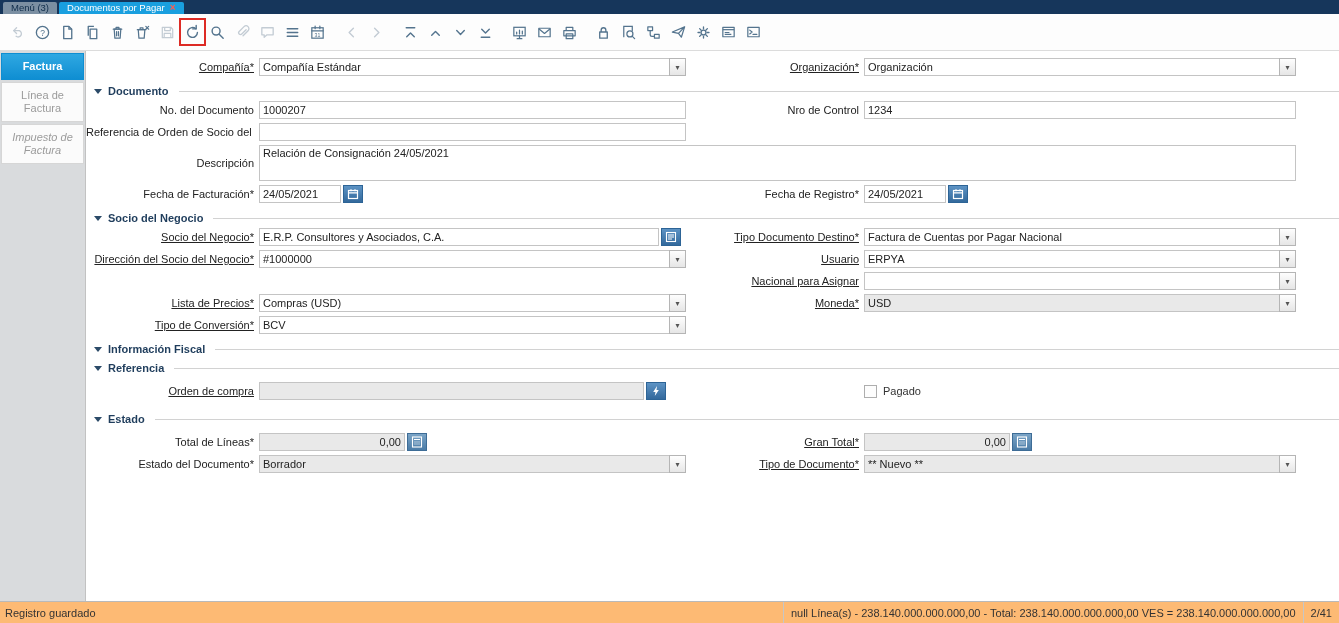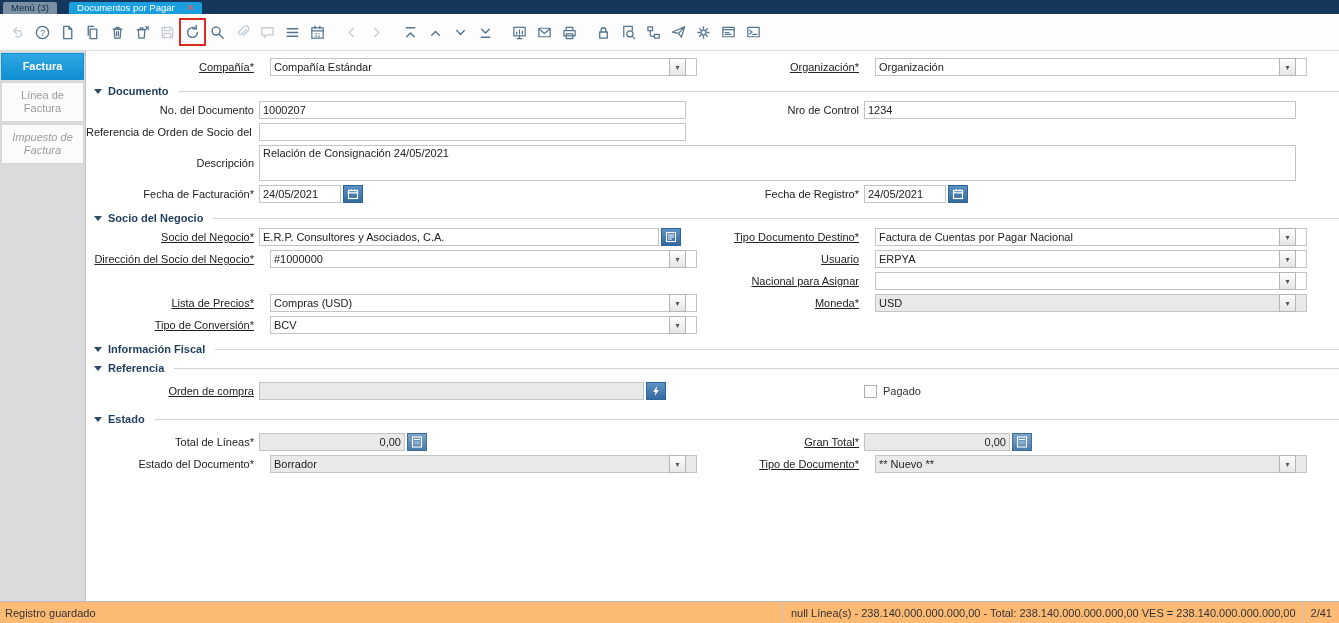--- a/index.html
+++ b/index.html
@@ -1,23 +1,23 @@
 <!DOCTYPE html>
 <html><head>
 <meta charset="utf-8">
 <style>
   * { box-sizing: border-box; }
   html,body { margin:0; padding:0; width:1339px; height:623px; overflow:hidden;
     font-family:"Liberation Sans","DejaVu Sans",sans-serif; font-size:11px; color:#333; background:#fff; }
 
   
   .topbar { height:14px; background:#16365b; display:flex; align-items:flex-end; padding-left:3px; }
-  .toptab { font-size:9.5px; line-height:12px; padding:0 8px; margin-right:12px; border-radius:2px 2px 0 0; white-space:nowrap; }
+  .toptab { font-size:9.5px; line-height:12px; padding:0 8px; margin-right:2px; border-radius:2px 2px 0 0; white-space:nowrap; }
   .toptab.menu { background:#7b8fa2; color:#0e2c4a; }
-  .toptab.active { background:#199fdf; color:#fff; display:flex; align-items:center; gap:13px; }
+  .toptab.active { background:#199fdf; color:#fff; display:flex; align-items:center; gap:5px; }
   .close-x { color:#ff5a4d; font-weight:bold; font-size:10px; line-height:10px; }
 
   
   .toolbar { height:37px; display:flex; align-items:center; padding-left:5px; background:#fdfdfd; border-bottom:1px solid #dcdcdc; }
   .tbtn { width:25px; height:26px; display:flex; align-items:center; justify-content:center; color:#54748e; flex:0 0 auto; }
   .tbtn.dis { color:#c3ccd4; }
   .tbtn.hl { outline:2px solid #dd2b25; outline-offset:-1px; }
   .gap { width:9px; flex:0 0 auto; }
   .tbtn svg text { fill:currentColor; stroke:none; font-family:"Liberation Sans",sans-serif; }
 
@@ -28,21 +28,21 @@
   .vtab.active { background:linear-gradient(#2fa8e2,#0f8ed2); border-color:#0f8ed2; color:#fff; font-weight:bold; }
   .vtab.ital { font-style:italic; }
 
   .main { flex:1; background:#fff; padding-top:5px; overflow:hidden; }
   .frow { display:grid; grid-template-columns:168px 427px 168px 432px; column-gap:5px; align-items:center; padding:2px 0; }
   .lbl { text-align:right; white-space:nowrap; overflow:hidden; color:#222; }
   .link { text-decoration:underline; cursor:pointer; }
 
   .cin { width:100%; height:18px; border:1px solid #c4c4c4; font:inherit; padding:0 3px; background:#fff; color:#222; }
   .combo { position:relative; width:100%; }
-  .combo .cin { padding-right:20px;margin-left:11px; }
+  .combo .cin { padding-right:20px; }
   .cbtn { position:absolute; right:0; top:0; width:17px; height:18px; border:1px solid #b5b5b5; background:linear-gradient(#fefefe,#e6e6e6); display:flex; align-items:center; justify-content:center; font-size:8px; color:#555; }
   .ro .cin, .cin.ro { background:#e9e9e9; }
   .num { text-align:right; }
   .short { width:82px; }
   .w400 { width:400px; }
   .w385 { width:385px; }
   .w143 { width:146px; }
   .inline { display:flex; align-items:flex-start; }
   .bluebtn { width:20px; height:18px; margin-left:2px; border:1px solid #2d6496; background:linear-gradient(#5d93c4,#33699c); color:#fff; display:inline-flex; align-items:center; justify-content:center; flex:0 0 auto; }
   .calcbtn { background:linear-gradient(#7aa4c6,#4b7ca7); border-color:#3d6c96; }

